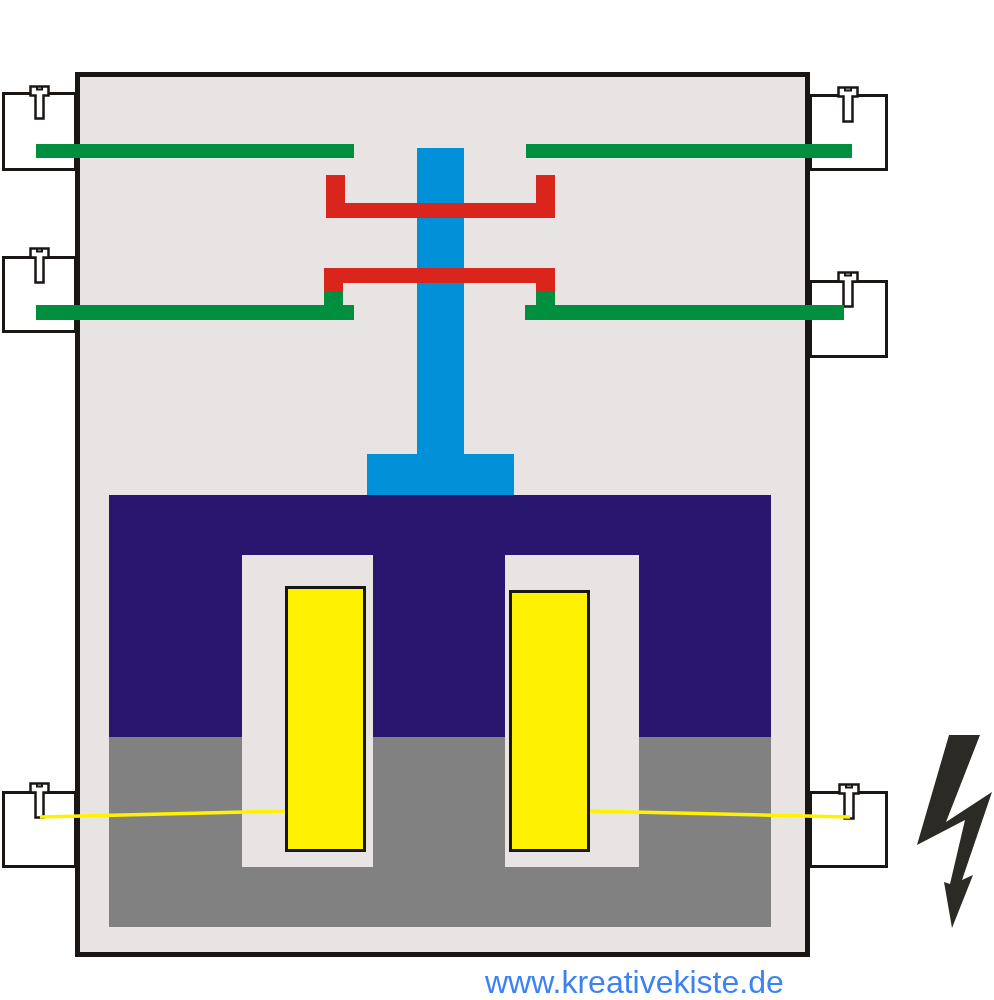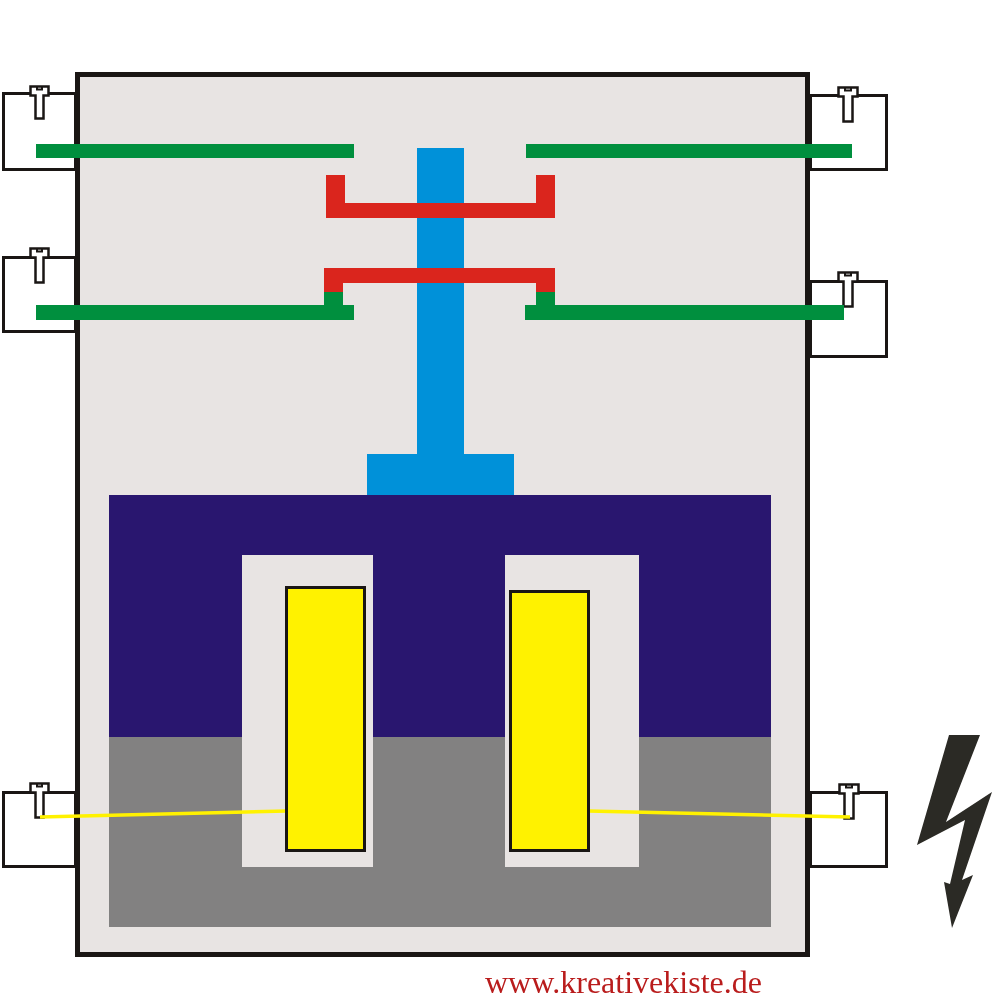--- a/index.html
+++ b/index.html
@@ -1,21 +1,21 @@
 <!DOCTYPE html>
 <html><head>
 <meta charset="utf-8">
 <style>
   html, body { margin: 0; padding: 0; background: #ffffff; }
   body { width: 994px; height: 1000px; position: relative; overflow: hidden; font-family: "Liberation Sans", sans-serif; }
   #diagram { position: absolute; left: 0; top: 0; width: 994px; height: 1000px; }
   .caption {
     position: absolute; left: 485px; top: 964px;
-    font-family: Liberation Serif, serif; font-size: 32px; line-height: 36px;
-    color: #b91c1c; letter-spacing: 0px; white-space: nowrap;
+    font-family: Liberation Sans, sans-serif; font-size: 32px; line-height: 36px;
+    color: #3b82f6; letter-spacing: 0px; white-space: nowrap;
   }
 </style>
 </head>
 <body>
 
 <svg id="diagram" viewBox="0 0 994 1000" xmlns="http://www.w3.org/2000/svg">
 
   <rect x="77.5" y="74.5" width="730" height="880" fill="#e8e4e3" stroke="#1a1614" stroke-width="5"></rect>
 
   <g>

